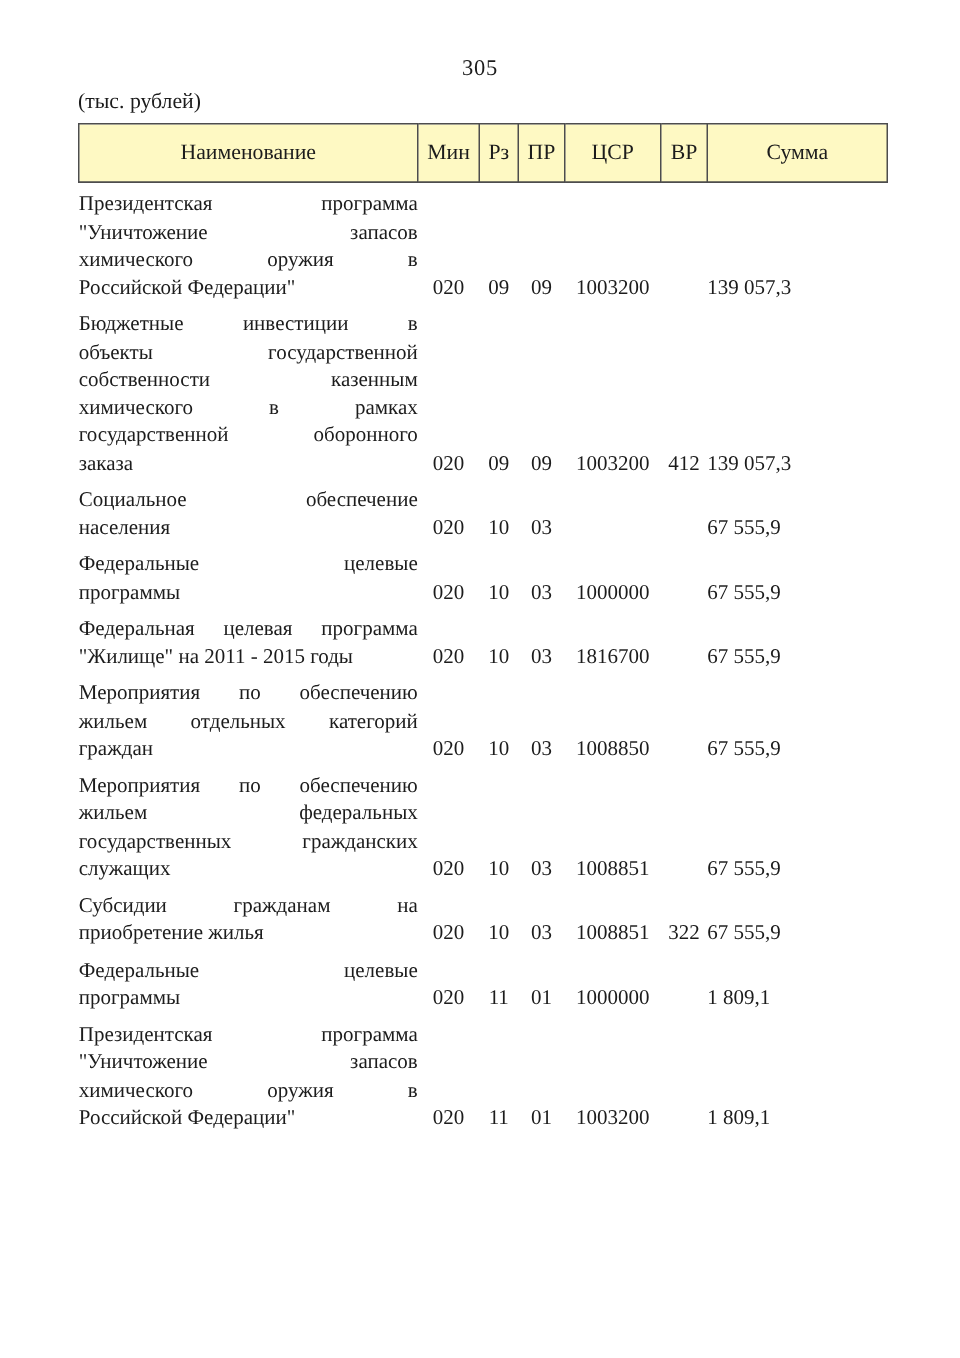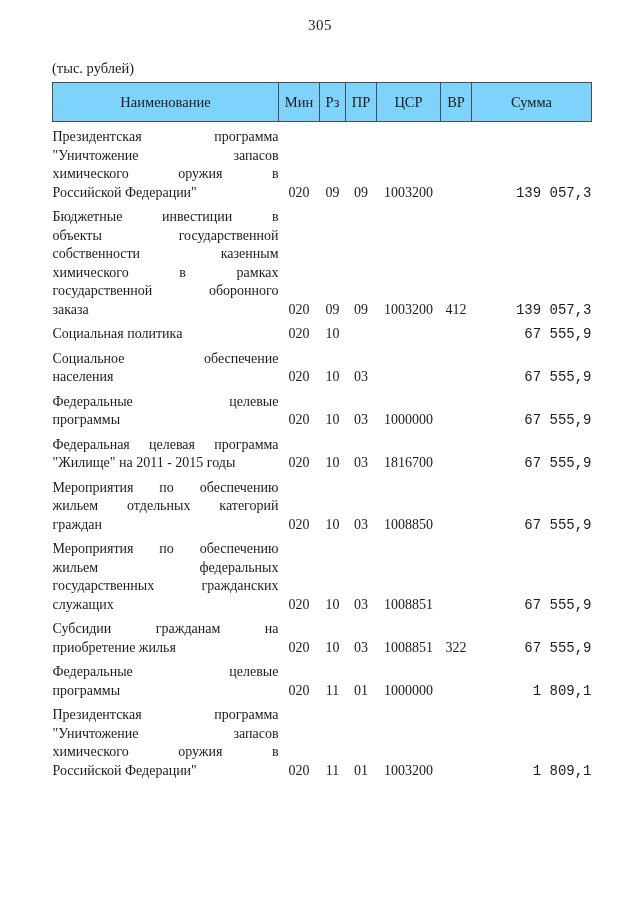--- a/index.html
+++ b/index.html
@@ -10,21 +10,21 @@
   body {
     width: 640px;
     height: 905px;
     position: relative;
     overflow: hidden;
     font-family: "Liberation Serif", serif;
     color: #1c1c1c;
   }
   .page-number {
     position: absolute;
-    top: 17px;
+    top: 38px;
     left: 0;
     width: 640px;
     text-align: center;
     font-size: 15px;
     letter-spacing: 0.5px;
   }
   .units-label {
     position: absolute;
     top: 60px;
     left: 52px;
@@ -41,33 +41,33 @@
     table-layout: fixed;
   }
   table.budget thead th {
     border: 1px solid #4d4d4d;
     font-weight: normal;
     font-size: 14.5px;
     height: 38px;
     text-align: center;
     vertical-align: middle;
     padding: 0;
-    background: #7dd3fc;
+    background: #fef9c3;
   }
   table.budget tbody td {
     vertical-align: bottom;
     padding: 6px 0 0 0;
     font-size: 14px;
     line-height: 18.5px;
   }
   td.c-name { padding-left: 3px; padding-right: 1px; font-family: Liberation Serif, serif; }
   .nline { text-align: justify; text-align-last: justify; }
   .nline.last { text-align-last: left; }
   td.c-min, td.c-rz, td.c-pr, td.c-csr, td.c-vr { text-align: center; }
-  td.c-sum { text-align: right; padding-right: 3px; font-family: Liberation Mono, monospace; }
+  td.c-sum { padding-right: 3px; }
 </style>
 </head>
 <body>
 
 <div class="page-number">305</div>
 
 <div class="units-label">(тыс. рублей)</div>
 
 <table class="budget">
   <colgroup>
@@ -116,31 +116,20 @@
         </td>
         <td class="c-min">020</td>
         <td class="c-rz">09</td>
         <td class="c-pr">09</td>
         <td class="c-csr">1003200</td>
         <td class="c-vr">412</td>
         <td class="c-sum">139 057,3</td>
       </tr>
       <tr>
         <td class="c-name">
-          <div class="nline last">Социальная политика</div>
-        </td>
-        <td class="c-min">020</td>
-        <td class="c-rz">10</td>
-        <td class="c-pr"></td>
-        <td class="c-csr"></td>
-        <td class="c-vr"></td>
-        <td class="c-sum">67 555,9</td>
-      </tr>
-      <tr>
-        <td class="c-name">
           <div class="nline">Социальное обеспечение</div>
           <div class="nline last">населения</div>
         </td>
         <td class="c-min">020</td>
         <td class="c-rz">10</td>
         <td class="c-pr">03</td>
         <td class="c-csr"></td>
         <td class="c-vr"></td>
         <td class="c-sum">67 555,9</td>
       </tr>

